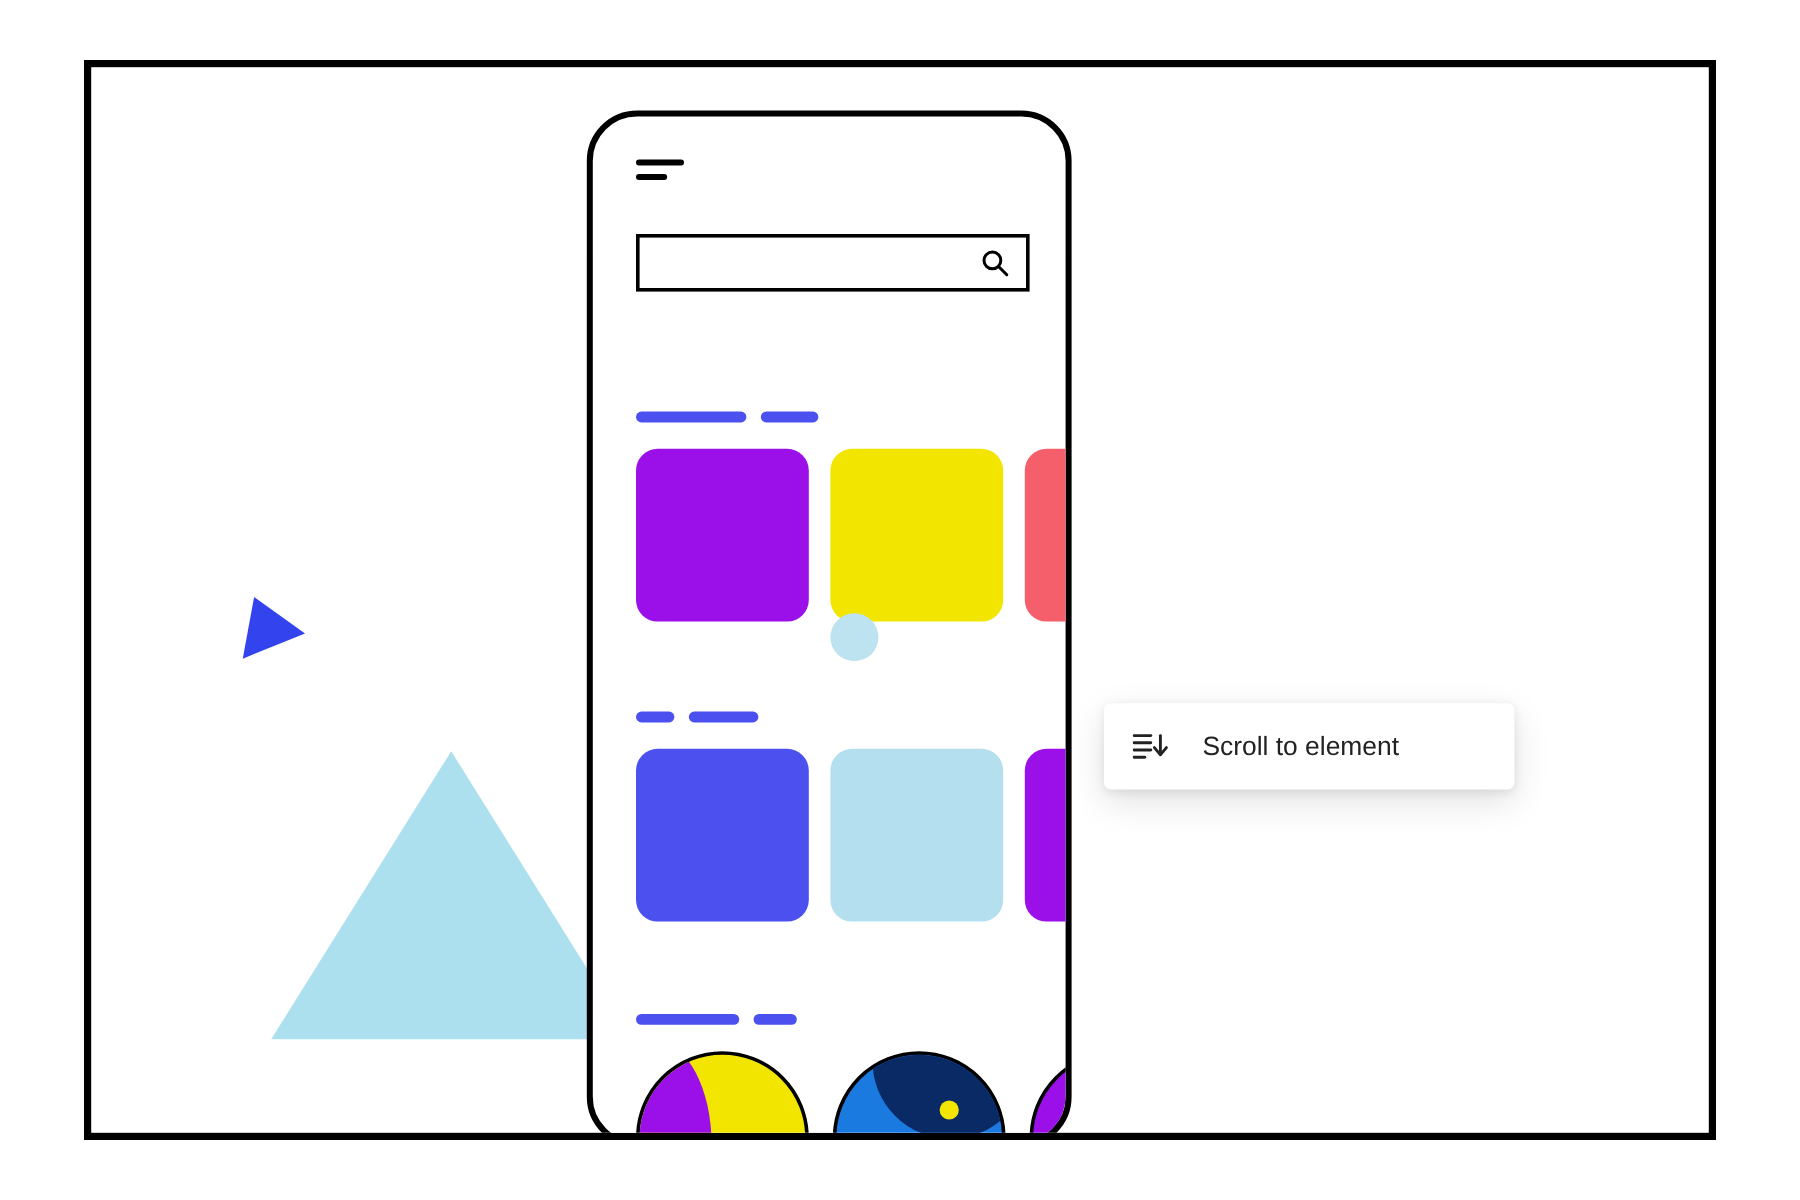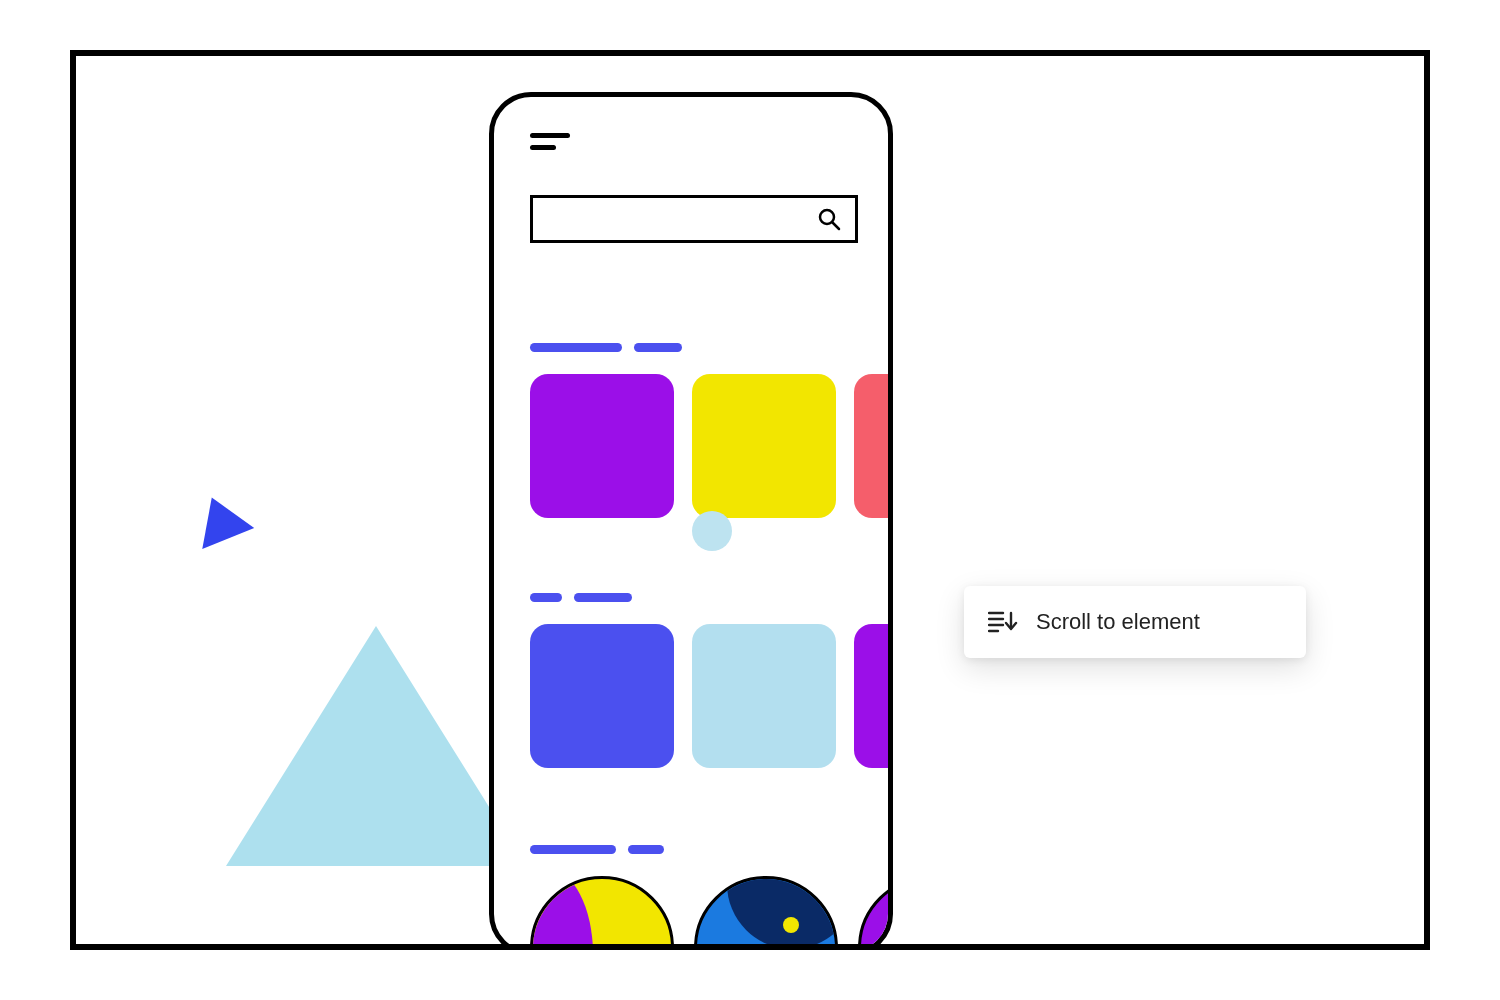--- a/index.html
+++ b/index.html
@@ -146,31 +146,31 @@
   left: 150px;
   top: 570px;
   width: 0; height: 0;
   border-left: 150px solid transparent;
   border-right: 150px solid transparent;
   border-bottom: 240px solid #ADE0EE;
   z-index: 1;
 }
 .callout {
   position: absolute;
-  left: 888px;
+  left: 844px;
   top: 530px;
   width: 342px;
   height: 72px;
   background: #fff;
   border-radius: 6px;
   box-shadow: 0 10px 30px rgba(0,0,0,0.12), 0 2px 8px rgba(0,0,0,0.08);
   display: flex;
   align-items: center;
   padding: 0 24px;
-  gap: 18px;
+  gap: 28px;
   z-index: 30;
 }
 .callout-label {
   font-size: 22px;
   color: #222;
 }
 .scroll-to-icon svg { display: block; }
 </style>
 </head>
 <body>

